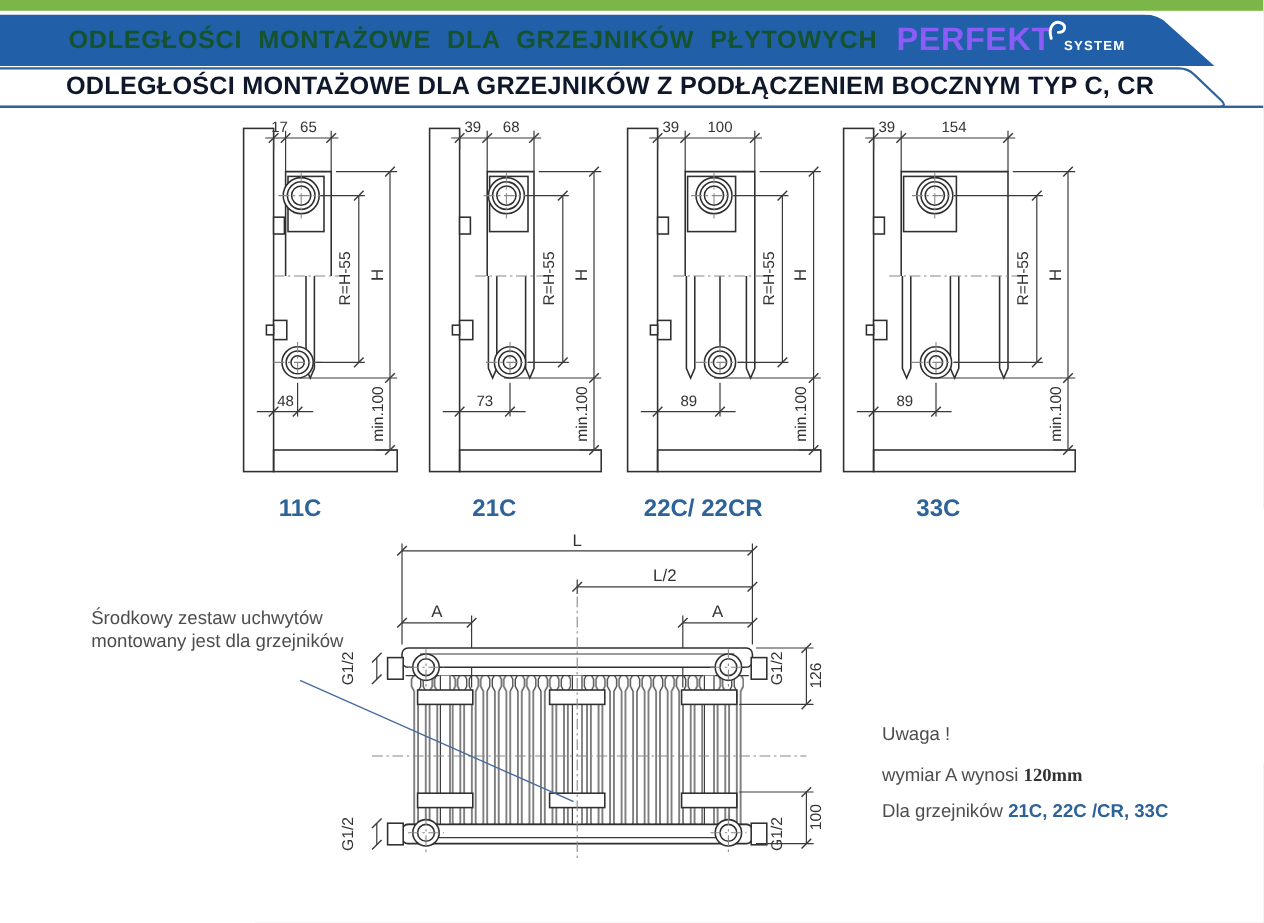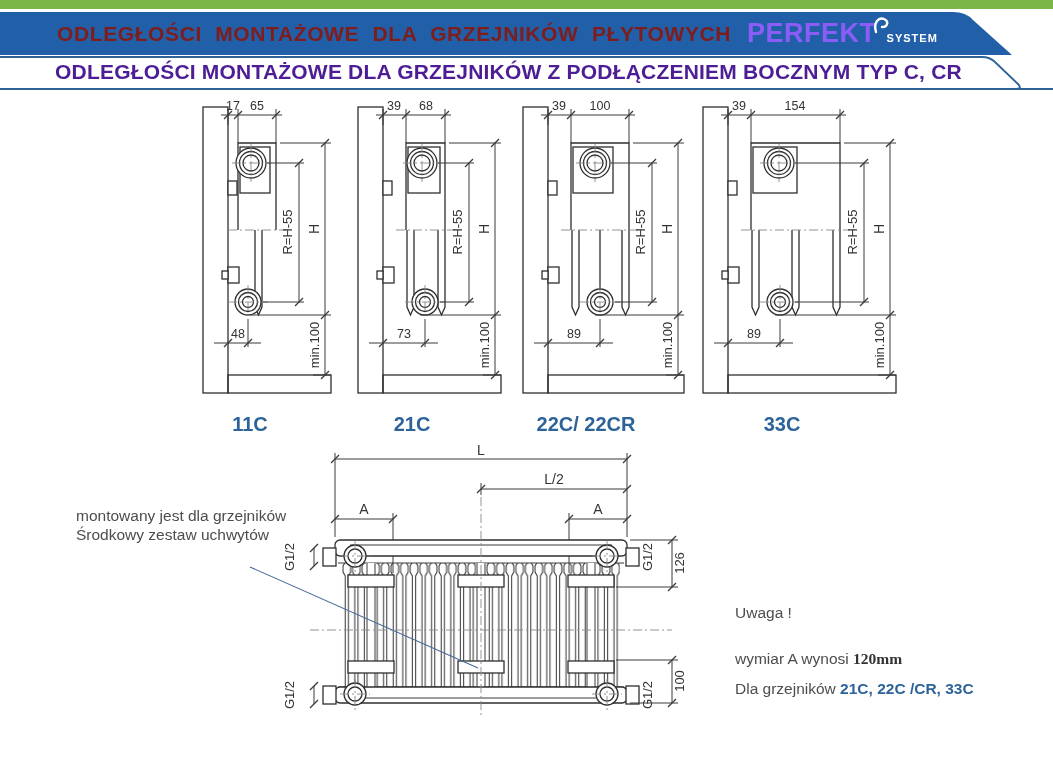--- a/index.html
+++ b/index.html
@@ -2,48 +2,48 @@
 <html><head>
 <meta charset="utf-8">
 <style>
   html,body{margin:0;padding:0;background:#e8e8e8;}
   .page{position:relative;width:1053px;height:769px;background:#fff;overflow:hidden;
         font-family:"Liberation Sans",sans-serif;}
   
   .green-strip{position:absolute;left:0;top:0;width:1053px;height:9px;background:#7ab648;}
   .banner-svg{position:absolute;left:0;top:12px;}
   .banner-text{position:absolute;left:0;top:12px;width:1040px;height:43px;display:flex;align-items:center;}
-  .banner-title{color:#7f1d1d;font-size:21px;font-weight:600;letter-spacing:.6px;word-spacing:7px;
+  .banner-title{color:#14532d;font-size:21px;font-weight:600;letter-spacing:.6px;word-spacing:7px;
                 padding-left:57px;white-space:nowrap;}
   .brand{display:flex;align-items:baseline;margin-left:16px;position:relative;}
   .brand-name{color:#8b5cf6;font-size:27px;font-weight:800;letter-spacing:.5px;line-height:1;}
   .brand-hook{position:relative;top:-8px;left:-4px;}
   .brand-suffix{color:#fff;font-size:11px;font-weight:600;letter-spacing:1px;margin-left:-8px;}
   .subband-svg{position:absolute;left:0;top:55px;}
   .subband-underline{position:absolute;left:0;top:88px;width:1053px;height:2px;background:#2d6399;}
   .sub-title{position:absolute;left:55px;top:55px;height:34px;line-height:34px;
-             color:#4c1d95;font-size:21px;font-weight:600;letter-spacing:.2px;white-space:nowrap;}
+             color:#0f172a;font-size:21px;font-weight:600;letter-spacing:.2px;white-space:nowrap;}
   
   .fig{position:absolute;top:95px;}
   .fig-label{position:absolute;top:413px;font-size:20px;font-weight:bold;color:#2d6399;text-align:center;}
   svg text{font-family:"Liberation Sans",sans-serif;}
   .dimtxt{font-size:12.5px;fill:#333;}
   .rtxt{font-size:13px;fill:#333;}
   .ln{stroke:#3a3a3a;stroke-width:1;fill:none;}
   .ol{stroke:#2f2f2f;stroke-width:1.3;fill:#ffffff;}
   .oln{stroke:#2f2f2f;stroke-width:1.3;fill:none;}
   .cl{stroke:#888;stroke-width:.9;fill:none;stroke-dasharray:9 3 2 3;}
   .rear-view{position:absolute;left:280px;top:445px;}
   .caption{position:absolute;left:280px;top:721px;width:420px;text-align:center;
            font-size:15.5px;color:#4d4d4d;}
   .caption .type{color:#2d6399;font-weight:bold;}
   
   .left-note{position:absolute;left:76px;top:506px;width:220px;font-size:15.5px;line-height:19px;color:#4d4d4d;}
   .right-notes{position:absolute;left:735px;top:604px;width:280px;font-size:15.5px;color:#4d4d4d;line-height:18px;}
-  .right-notes .title{margin-bottom:28px;}
+  .right-notes .title{margin-bottom:16px;}
   .right-notes .blk{margin-bottom:12px;}
   .blue-type{color:#2d6399;font-weight:bold;}
   .val{color:#333;font-weight:bold;font-family:Liberation Serif, serif;}
   .overlay{position:absolute;left:0;top:0;pointer-events:none;}
 </style>
 </head>
 <body>
 
 <div class="page">
 
@@ -349,22 +349,22 @@
 
       <path class="ln" d="M336 215 H398 M350 258 H398 M392 215 V258"></path>
       <use href="#tick" x="392" y="215"></use>
         <use href="#tick" x="392" y="258"></use>
       <text class="rtxt" transform="translate(404,236) rotate(-90)" text-anchor="middle">100</text>
     </svg>
   </div>
 
 
   <div class="left-note">
+    <div>Środkowy zestaw uchwytów</div>
     <div>montowany jest dla grzejników</div>
-    <div>Środkowy zestaw uchwytów</div>
   </div>
 
   <div class="right-notes">
     <div class="title">Uwaga !</div>
     <div class="blk">
       <div><span>wymiar A wynosi </span><span class="val">120mm</span></div>
     </div>
     <div class="blk">
       <div><span>Dla grzejników </span><span class="blue-type">21C, 22C /CR, 33C</span></div>
     </div>

